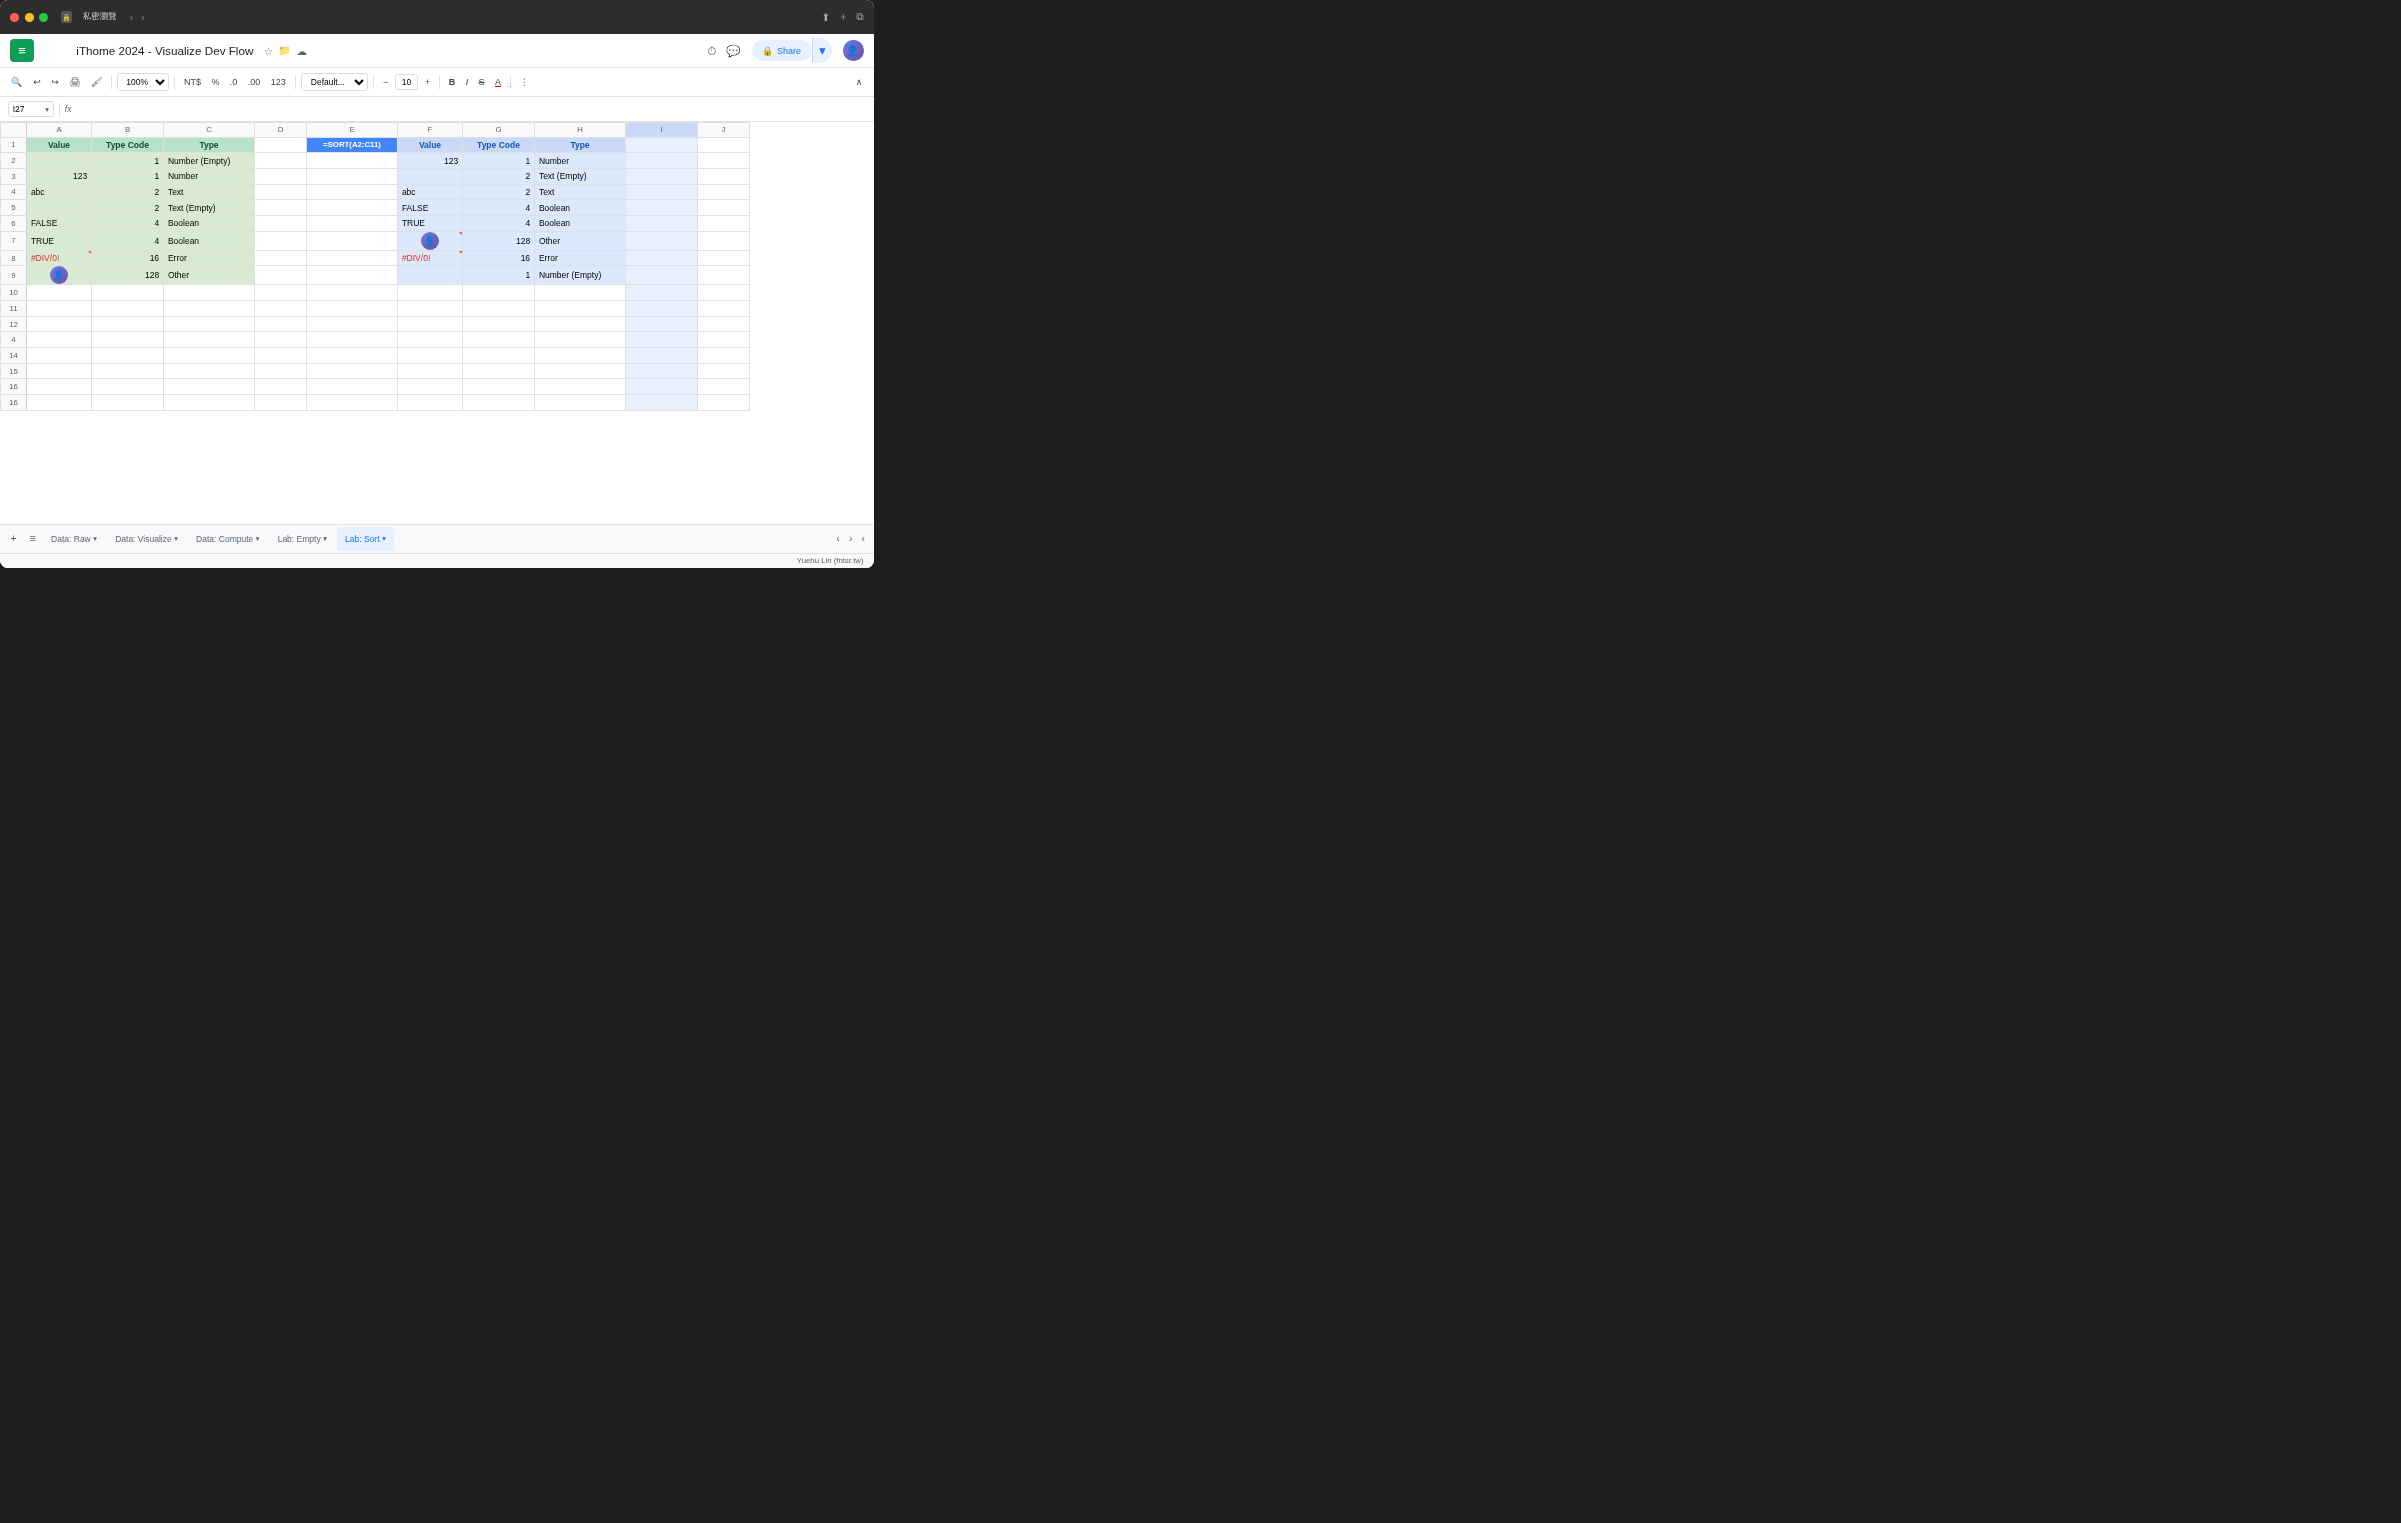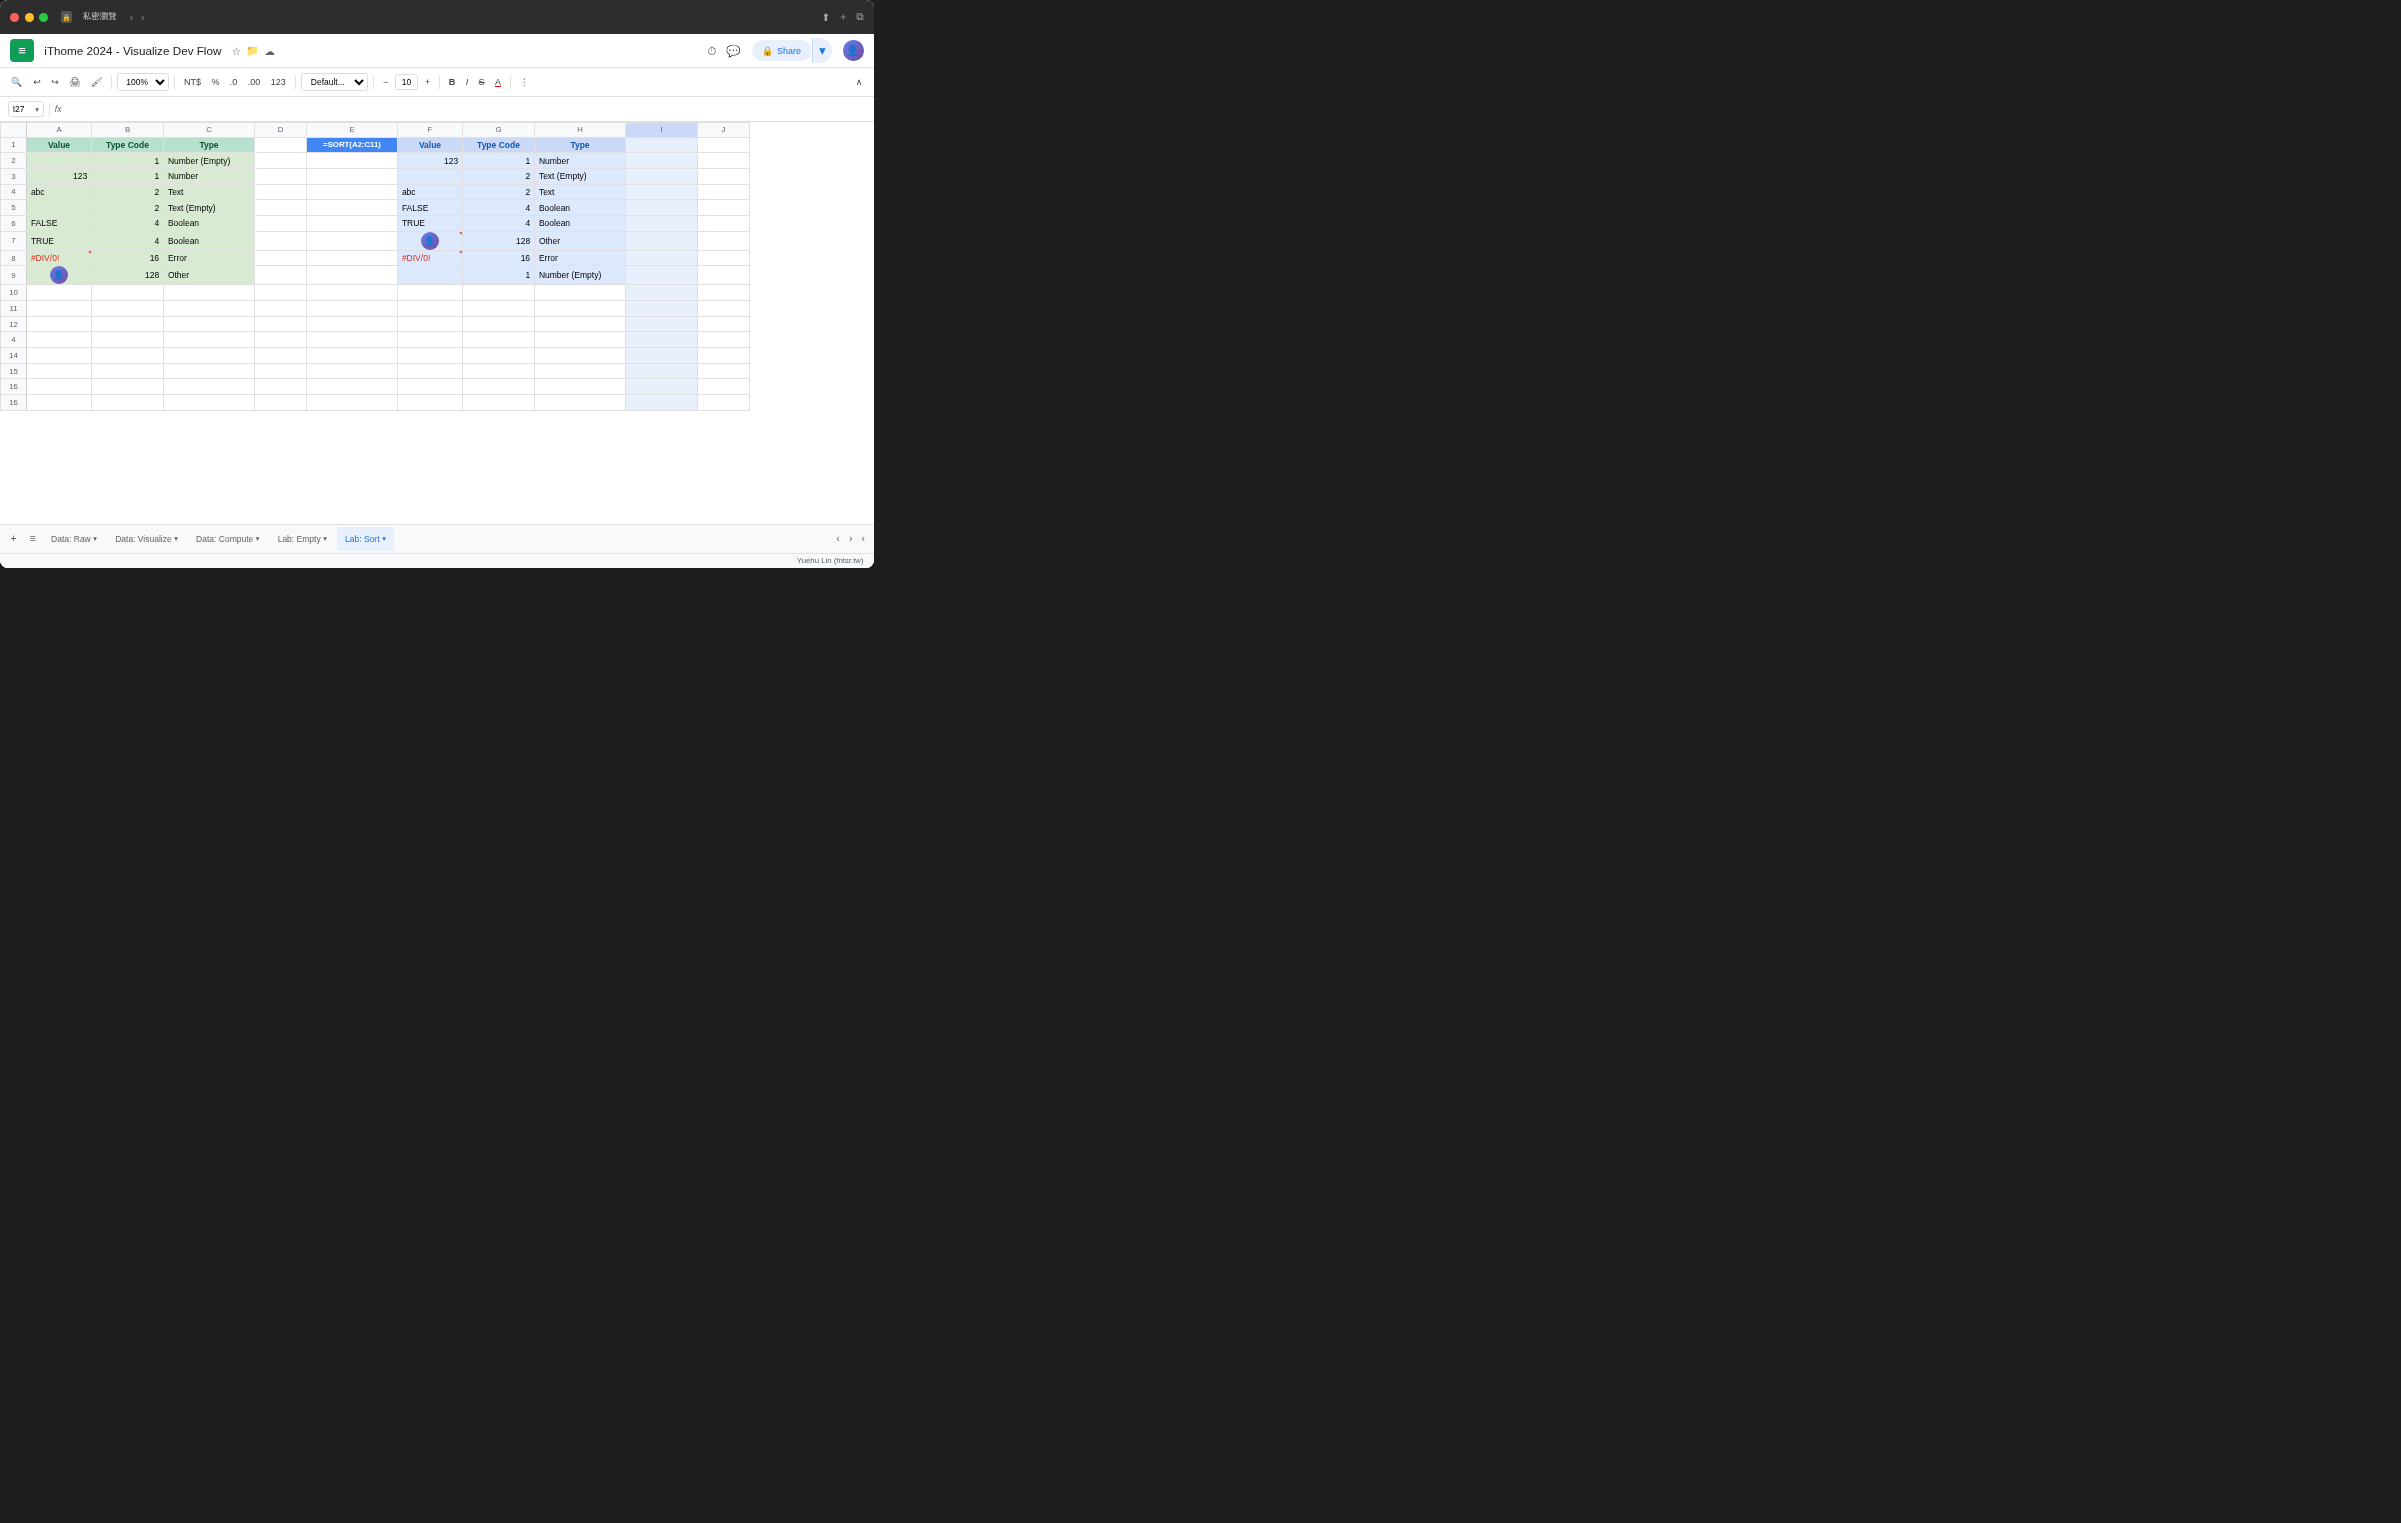--- a/index.html
+++ b/index.html
@@ -114,20 +114,21 @@
       justify-content: center;
       color: white;
       font-size: 11.7px;
       font-weight: bold;
       flex-shrink: 0;
     }
     .app-title {
       font-size: 11.7px;
       color: #202124;
       font-weight: 400;
+      margin-left: 32px;
     }
     .app-title-icons {
       display: flex;
       gap: 5.2px;
       align-items: center;
     }
     .app-title-icons span {
       color: #5f6368;
       cursor: pointer;
       font-size: 10.4px;
@@ -268,21 +269,21 @@
       gap: 5.2px;
       border-bottom: 0.7px solid #e0e0e0;
       flex-shrink: 0;
       height: 25px;
     }
     .cell-ref {
       border: 0.7px solid #dadce0;
       border-radius: 2.6px;
       padding: 2px 3.9px;
       font-size: 8.5px;
-      width: 36px;
+      width: 46px;
       display: flex;
       align-items: center;
       justify-content: space-between;
     }
     .formula-input {
       flex: 1;
       border: none;
       outline: none;
       font-size: 8.5px;
       color: #202124;

